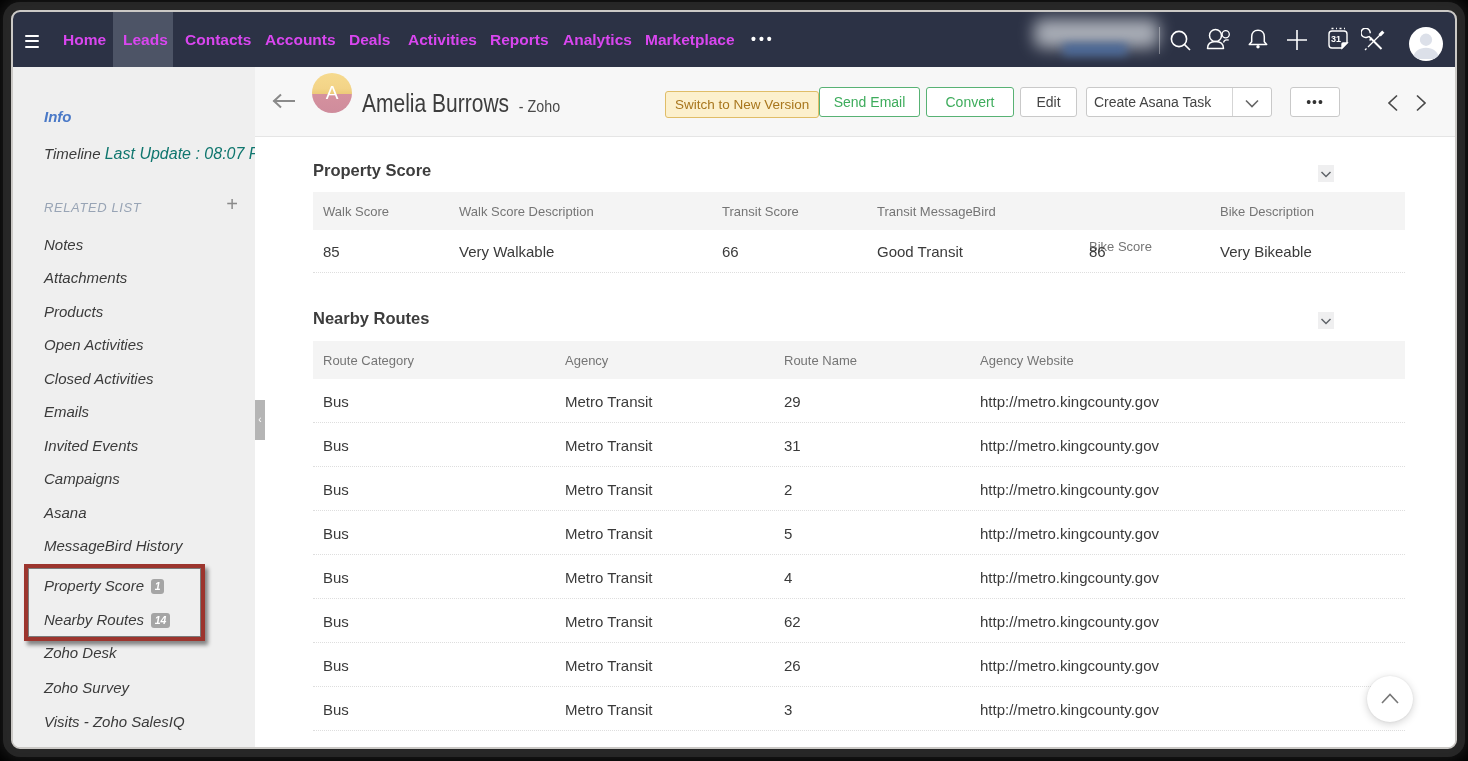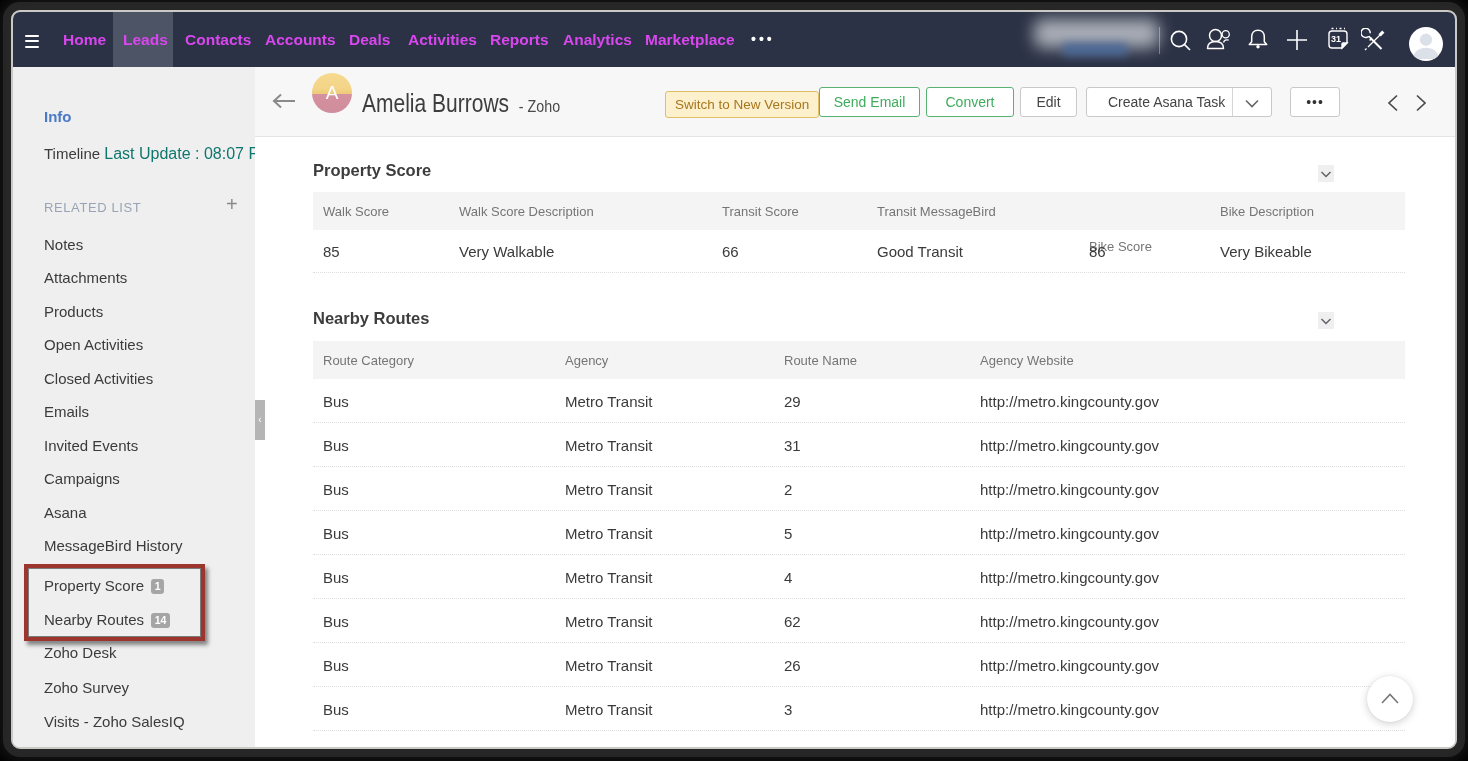--- a/index.html
+++ b/index.html
@@ -13,21 +13,21 @@
 .burger span { display:block; height:2px; background:#fff; margin-bottom:3.4px; border-radius:1px; }
 .navdots { position:absolute; left:738px; top:7px; color:#fff; letter-spacing:3px; font-size:14px; font-weight:bold; line-height:40px; }
 .blur1 { position:absolute; left:1021px; top:7px; width:125px; height:29px; background:#c9cdd4; border-radius:8px; filter:blur(8px); opacity:.8; }
 .blur2 { position:absolute; left:1050px; top:31px; width:64px; height:13px; background:#47699e; filter:blur(5px); opacity:.85; }
 .navdiv { position:absolute; left:1146px; top:15px; width:1px; height:27px; background:rgba(255,255,255,0.35); }
 .nicon { position:absolute; top:0; }
 .navatar { position:absolute; left:1396px; top:15px; width:34px; height:34px; border-radius:50%; background:#fff; overflow:hidden; }
 .navatar svg { position:absolute; left:0; top:0; }
 
 .side { position:absolute; left:0; top:55px; width:242px; bottom:0; background:#efefef; }
-.side .it { position:absolute; left:31px; font-size:15px; color:#3b3b3b; white-space:nowrap; }
+.side .it { position:absolute; left:31px; font-size:15px; color:#3b3b3b; white-space:nowrap;font-style:italic; }
 .badge { display:inline-block; background:#a5a5a5; color:#fff; font-size:10.5px; font-weight:bold; border-radius:3px; padding:1.5px 3.5px; margin-left:3px; position:relative; top:-1px; }
 .redbox { position:absolute; left:11px; top:497px; width:181px; height:77px; border:4.5px solid #9c352e; outline:1px solid #7b7b7b; outline-offset:-5.5px; box-shadow:3px 4px 4px rgba(0,0,0,0.45); }
 .handle { position:absolute; z-index:5; left:242px; top:388px; width:10px; height:40px; background:#b5b5b5; color:#fff; font-size:10px; line-height:40px; text-align:center; }
 
 .main { position:absolute; left:242px; top:55px; right:0; bottom:0; background:#fff; }
 .mhead { position:absolute; left:0; top:0; width:100%; height:70px; background:#f7f7f7; border-bottom:1px solid #e5e5e5; }
 .avatar { position:absolute; left:57px; top:6px; width:40px; height:40px; border-radius:50%; background:linear-gradient(180deg,#f6da8e 0%,#f3d488 38%,#ecca78 53%,#d5919e 53%,#cf8c9c 100%); color:#fff; font-size:19px; text-align:center; line-height:40px; }
 .title { position:absolute; left:107px; top:22px; font-size:25px; color:#3d3d3d; white-space:nowrap; transform:scaleX(.84); transform-origin:0 0; }
 .subtitle { font-size:17px; color:#4a4a4a; }
 .btn { position:absolute; top:20px; height:30px; line-height:28px; background:#fff; border:1px solid #c9c9c9; border-radius:3px; font-size:14px; color:#444; text-align:center; }
@@ -138,21 +138,21 @@
   <svg style="position:absolute;left:17px;top:26px;" width="24" height="16" viewBox="0 0 24 16" fill="none" stroke="#8a8a8a" stroke-width="2">
         <line x1="1.5" y1="8" x2="23" y2="8"></line>
         <path d="M9 1.5L2 8l7 6.5" fill="none"></path>
       </svg>
   <div class="avatar">A</div>
   <div class="title">Amelia Burrows <span class="subtitle">&nbsp;- Zoho</span></div>
   <div class="switchbtn">Switch to New Version</div>
   <div class="btn green" style="left:564px; width:101px;">Send Email</div>
   <div class="btn green" style="left:671px; width:88px;">Convert</div>
   <div class="btn" style="left:765px; width:57px;">Edit</div>
-  <div class="btn" style="left:831px; width:186px; text-align:left; padding-left:21px;">Create Asana Task
+  <div class="btn" style="left:831px; width:186px; text-align:left; padding-left:7px;">Create Asana Task
     <span style="position:absolute; right:38px; top:0; bottom:0; width:1px; background:#d5d5d5;"></span>
     <svg style="position:absolute; right:12px; top:11px;" width="14" height="9" viewBox="0 0 14 9" fill="none" stroke="#666" stroke-width="1.6">
           <path d="M1 1.5l6 6 6-6"></path>
         </svg>
   </div>
   <div class="btn" style="left:1035px; width:50px; letter-spacing:1px; font-size:14px; color:#333;">•••</div>
   <svg class="chevl" style="position:absolute;left:1131px;top:27px;" width="13" height="18" viewBox="0 0 13 18" fill="none" stroke="#4a4a4a" stroke-width="1.7">
         <path d="M11 1.5L3 9l8 7.5"></path>
       </svg>
   <svg class="chevr" style="position:absolute;left:1160px;top:27px;" width="13" height="18" viewBox="0 0 13 18" fill="none" stroke="#4a4a4a" stroke-width="1.7">

